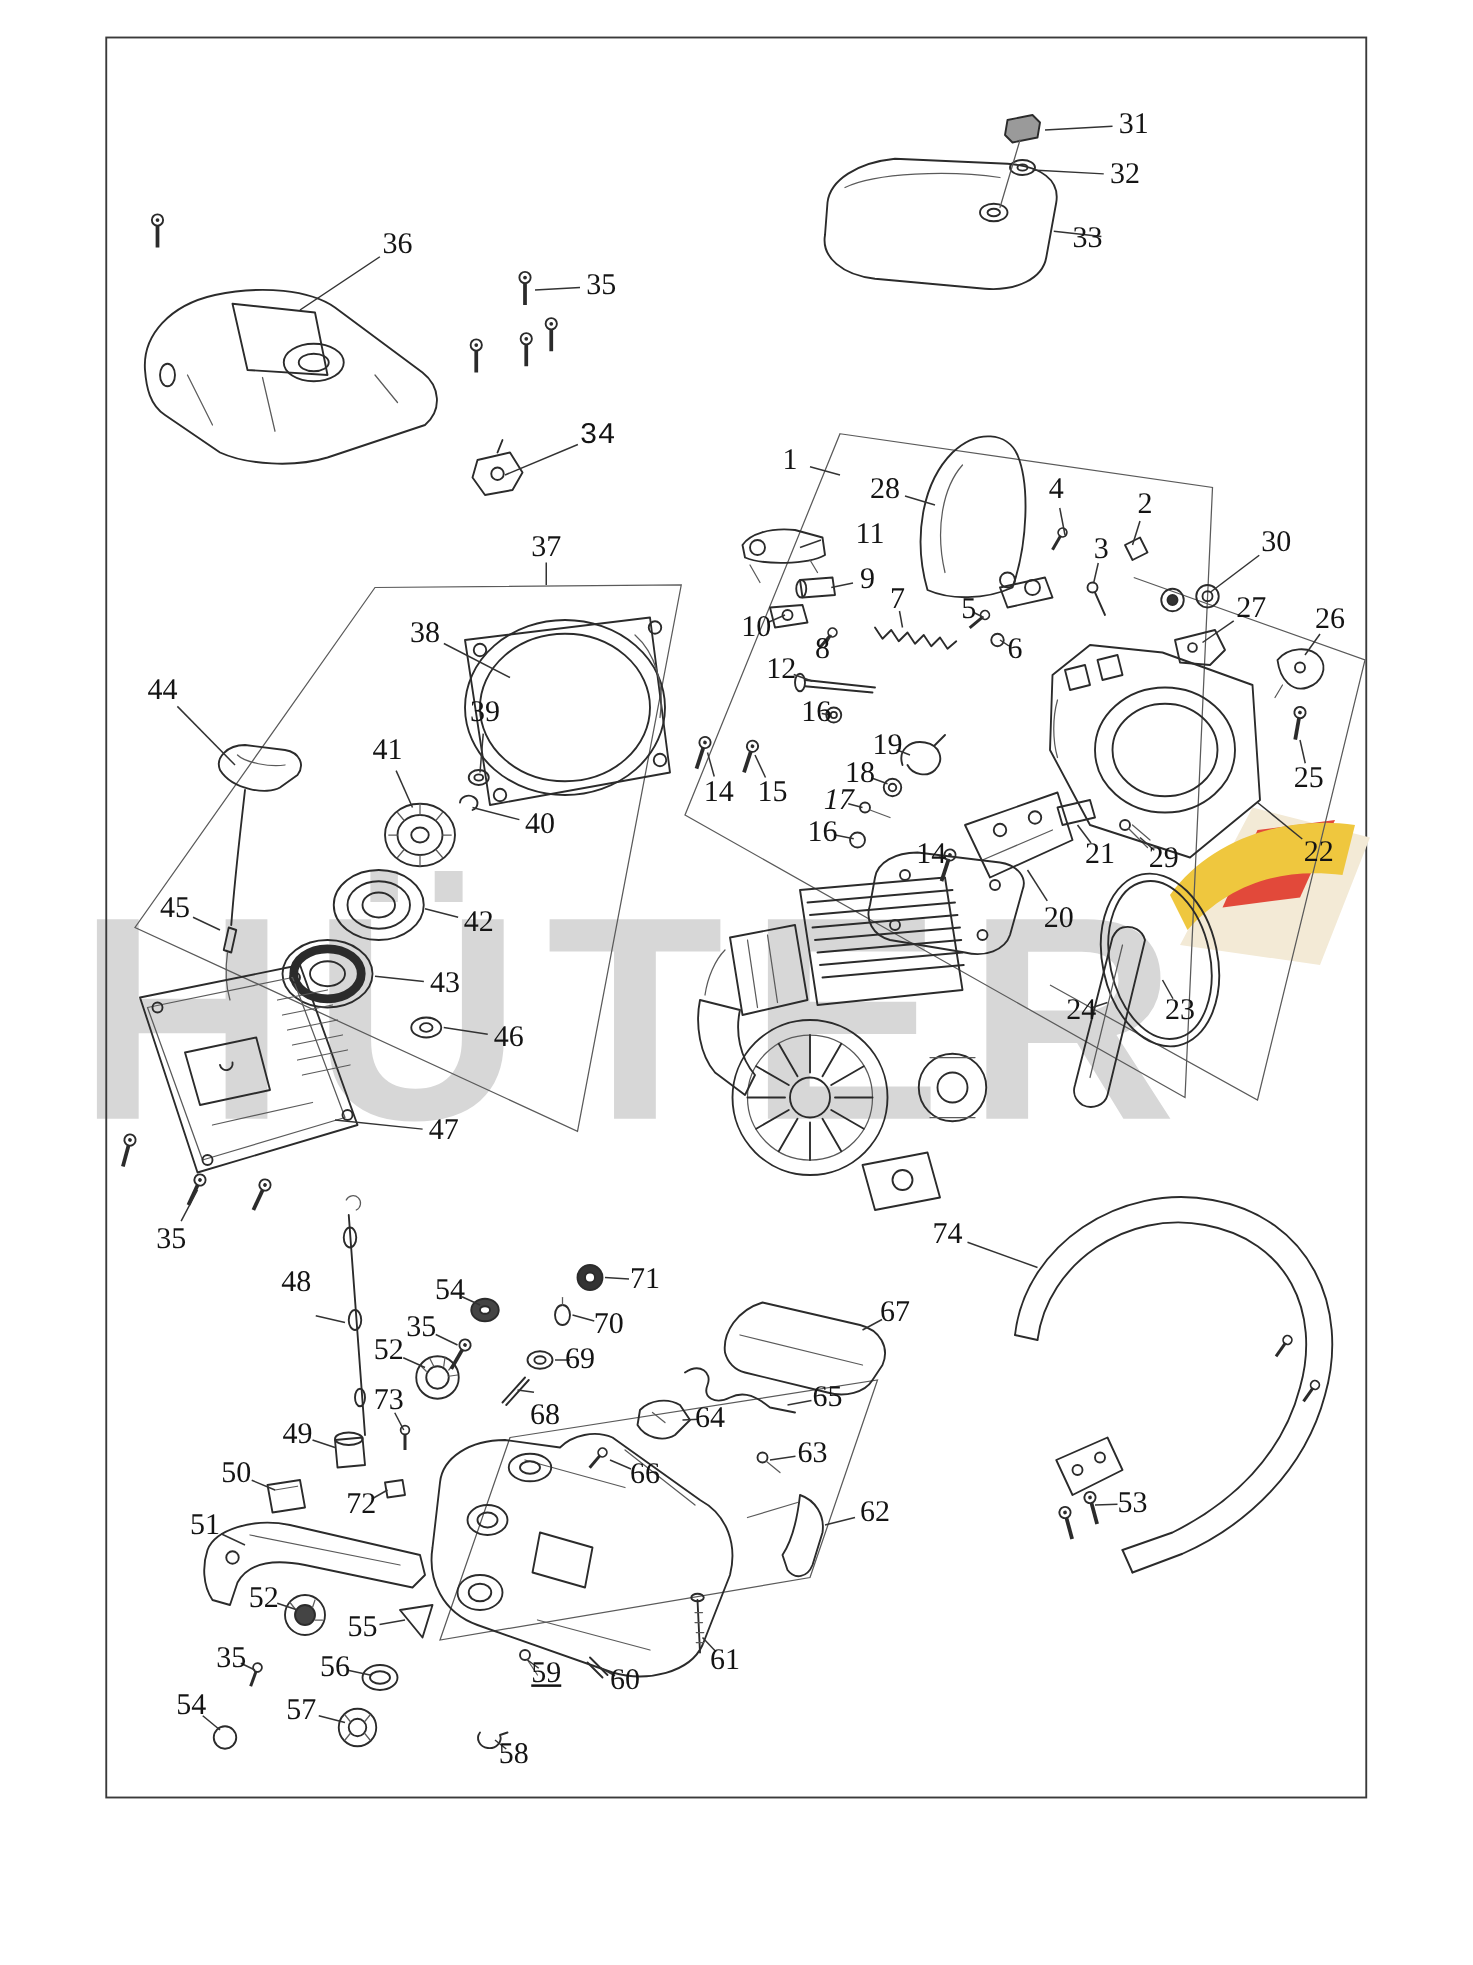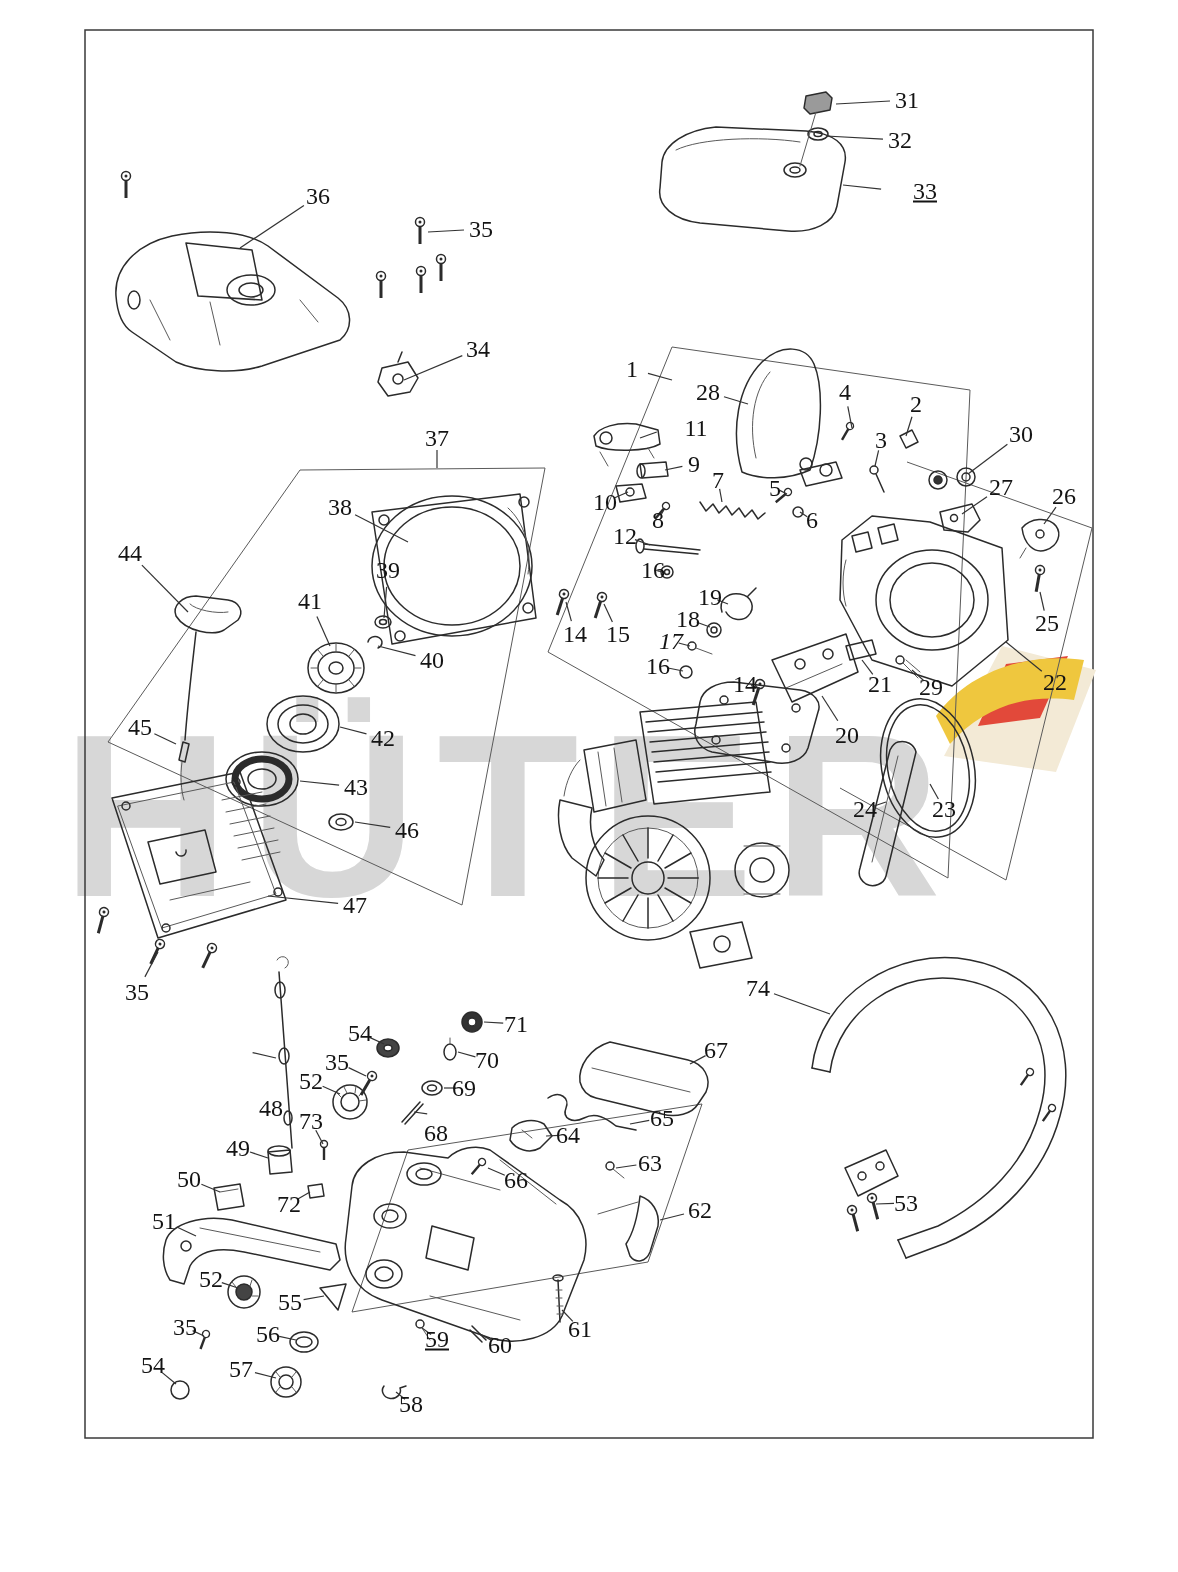--- a/index.html
+++ b/index.html
@@ -377,24 +377,24 @@
         <line x1="431.0" y1="1334.6" x2="422" y2="1328"></line>
         <line x1="492.0" y1="1340.6" x2="480" y2="1334"></line>
         <line x1="162.2" y1="1372.6" x2="176" y2="1384"></line>
         <line x1="255.0" y1="1372.6" x2="276" y2="1378"></line>
         <line x1="405.0" y1="1399.2" x2="396" y2="1392"></line>
       </g>
   </svg>
 
 <div class="label" style="left: 907px; top: 100px;">31</div>
     <div class="label" style="left: 900px; top: 140px;">32</div>
-    <div class="label" style="left: 925px; top: 191px; text-decoration: underline;">33</div>
+    <div class="label" style="left: 870px; top: 191px;">33</div>
     <div class="label" style="left: 318px; top: 196px;">36</div>
     <div class="label" style="left: 481px; top: 229px;">35</div>
-    <div class="label" style="left: 478px; top: 349px;">34</div>
+    <div class="label" style="left: 478px; top: 349px; font-family: Liberation Mono, monospace;">34</div>
     <div class="label" style="left: 632px; top: 369px;">1</div>
     <div class="label" style="left: 708px; top: 392px;">28</div>
     <div class="label" style="left: 845px; top: 392px;">4</div>
     <div class="label" style="left: 916px; top: 404px;">2</div>
     <div class="label" style="left: 437px; top: 438px;">37</div>
     <div class="label" style="left: 881px; top: 440px;">3</div>
     <div class="label" style="left: 1021px; top: 434px;">30</div>
     <div class="label" style="left: 668px; top: 428px; margin-left: 28px;">11</div>
     <div class="label" style="left: 694px; top: 464px;">9</div>
     <div class="label" style="left: 1001px; top: 487px;">27</div>
@@ -428,21 +428,21 @@
     <div class="label" style="left: 865px; top: 809px;">24</div>
     <div class="label" style="left: 944px; top: 809px;">23</div>
     <div class="label" style="left: 356px; top: 787px;">43</div>
     <div class="label" style="left: 407px; top: 830px;">46</div>
     <div class="label" style="left: 355px; top: 905px;">47</div>
     <div class="label" style="left: 137px; top: 992px;">35</div>
     <div class="label" style="left: 758px; top: 988px;">74</div>
     <div class="label" style="left: 516px; top: 1024px;">71</div>
     <div class="label" style="left: 360px; top: 1033px;">54</div>
     <div class="label" style="left: 487px; top: 1060px;">70</div>
-    <div class="label" style="left: 237px; top: 1108px; margin-left: 34px;">48</div>
+    <div class="label" style="left: 237px; top: 1026px;">48</div>
     <div class="label" style="left: 337px; top: 1062px;">35</div>
     <div class="label" style="left: 464px; top: 1088px;">69</div>
     <div class="label" style="left: 311px; top: 1081px;">52</div>
     <div class="label" style="left: 716px; top: 1050px;">67</div>
     <div class="label" style="left: 436px; top: 1115px; margin-top: 18px;">68</div>
     <div class="label" style="left: 662px; top: 1118px;">65</div>
     <div class="label" style="left: 311px; top: 1121px;">73</div>
     <div class="label" style="left: 568px; top: 1135px;">64</div>
     <div class="label" style="left: 238px; top: 1148px;">49</div>
     <div class="label" style="left: 650px; top: 1163px;">63</div>

